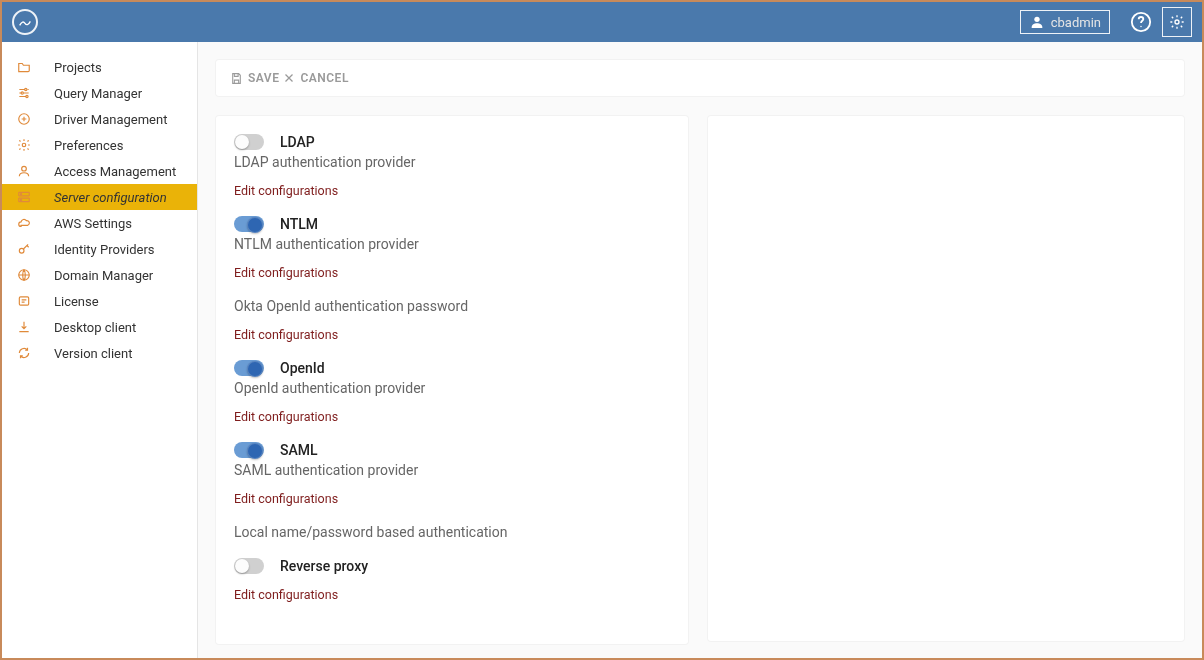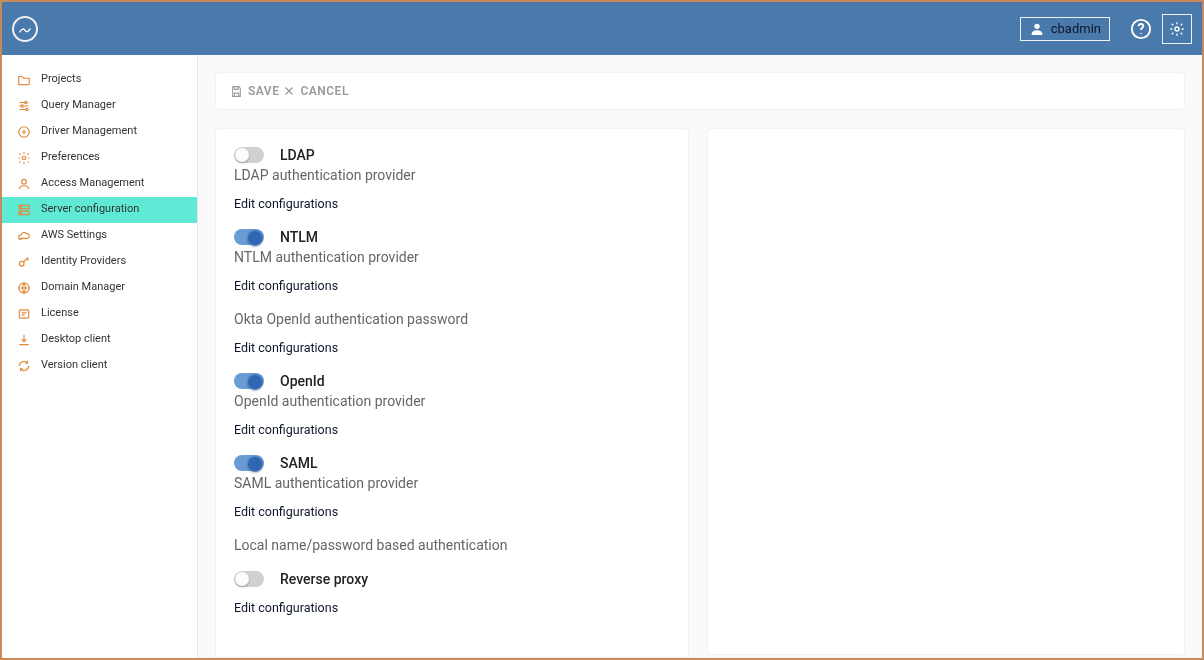--- a/index.html
+++ b/index.html
@@ -7,26 +7,26 @@
     font-family: -apple-system, BlinkMacSystemFont, "Segoe UI", Roboto, Arial, sans-serif;
     font-size: 13px;
     color: #333;
     background: #fff;
     width: 1204px;
     height: 660px;
     border: 2px solid #c88a5a;
     overflow: hidden;
   }
   .topbar {
-    height: 53px;
+    height: 40px;
     background: #4a79ac;
     display: flex;
     align-items: center;
     padding: 0 10px;
-    color: #0f172a;
+    color: #e5e5e5;
   }
   .logo {
     width: 26px; height: 26px;
     border: 2px solid rgba(255,255,255,0.9);
     border-radius: 50%;
     display: flex; align-items: center; justify-content: center;
     font-size: 14px;
   }
   .topbar-spacer { flex: 1; }
   .user-chip {
@@ -52,30 +52,31 @@
     height: calc(100% - 40px);
   }
   .sidebar {
     width: 196px;
     border-right: 1px solid #e5e5e5;
     background: #fff;
     padding-top: 12px;
   }
   .side-item {
     display: flex;
-    align-items: flex-start;
-    gap: 9px;
+    align-items: flex-end;
+    gap: 22px;
     padding: 5px 14px;
     cursor: pointer;
-    font-size: 11px;
+    font-size: 13px;
     color: #333;
     height: 26px;
   }
   .side-item.active {
-    background: #5eead4;
+    background: #eab308;
+    font-style: italic;
   }
   .side-item .sicon {
     width: 16px; height: 16px;
     display: flex; align-items:center; justify-content:center;
     color: #e08a3a;
     flex-shrink: 0;
   }
   .content {
     flex: 1;
     background: #fafafa;
@@ -141,21 +142,21 @@
   
   .toggle.on::after { background:#2355a0; width:14px; height:14px; top:1px; }
   .toggle.on { background:#7fa8d6; }
   .toggle.on::after { background:#2a5fa8; }
   
   .toggle.on { background:#6a9cd4; }
   .toggle.on::after { background:#2e66b2; box-shadow: 0 1px 2px rgba(0,0,0,0.25);}
   .prov-name { font-size: 14px; font-weight: 500; color:#222; }
   .prov-body { padding-left: 0px; }
   .prov-desc { font-size: 14px; color: #666; margin-bottom: 4px; }
-  .prov-link { font-size: 12.5px; color: #0f172a; cursor: pointer; margin-top: 13px; }
+  .prov-link { font-size: 12.5px; color: #7f1d1d; cursor: pointer; margin-top: 13px; }
   svg { display:block; }
 </style>
 </head>
 <body>
 
 <div class="topbar">
   <div class="logo">
     <svg width="16" height="16" viewBox="0 0 24 24" fill="none" stroke="#fff" stroke-width="2">
       <path d="M4 17c3-6 6-6 8-3 2 3 5 3 8-3"></path>
       <circle cx="12" cy="12" r="11" stroke-opacity="0"></circle>

